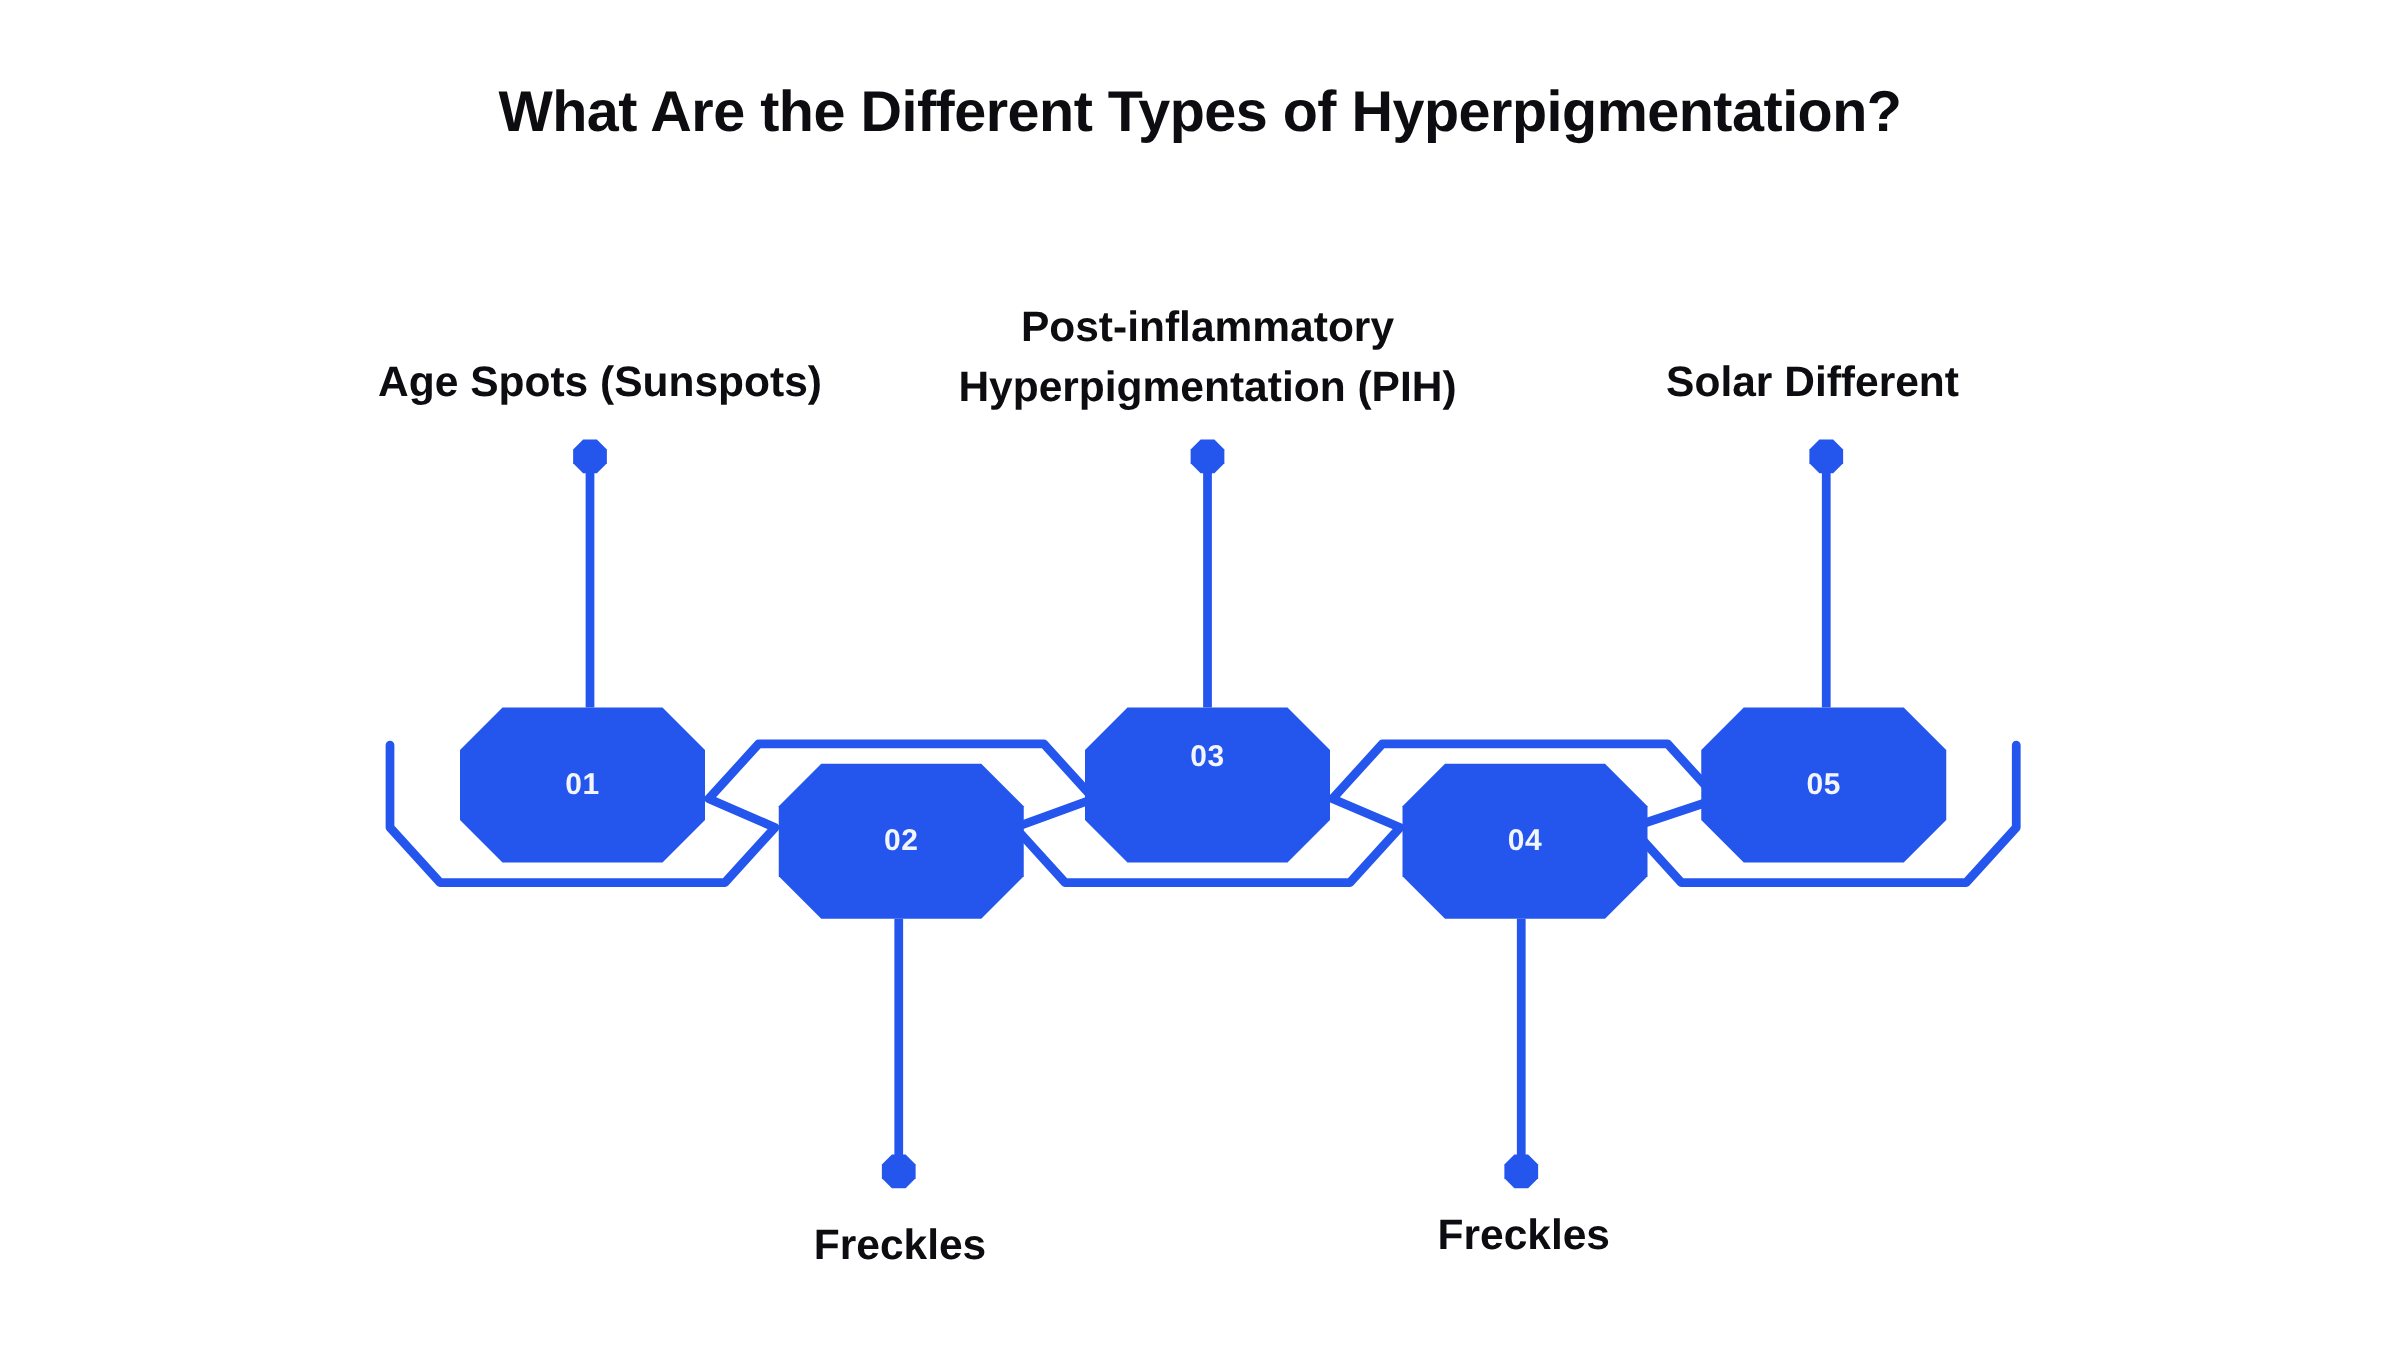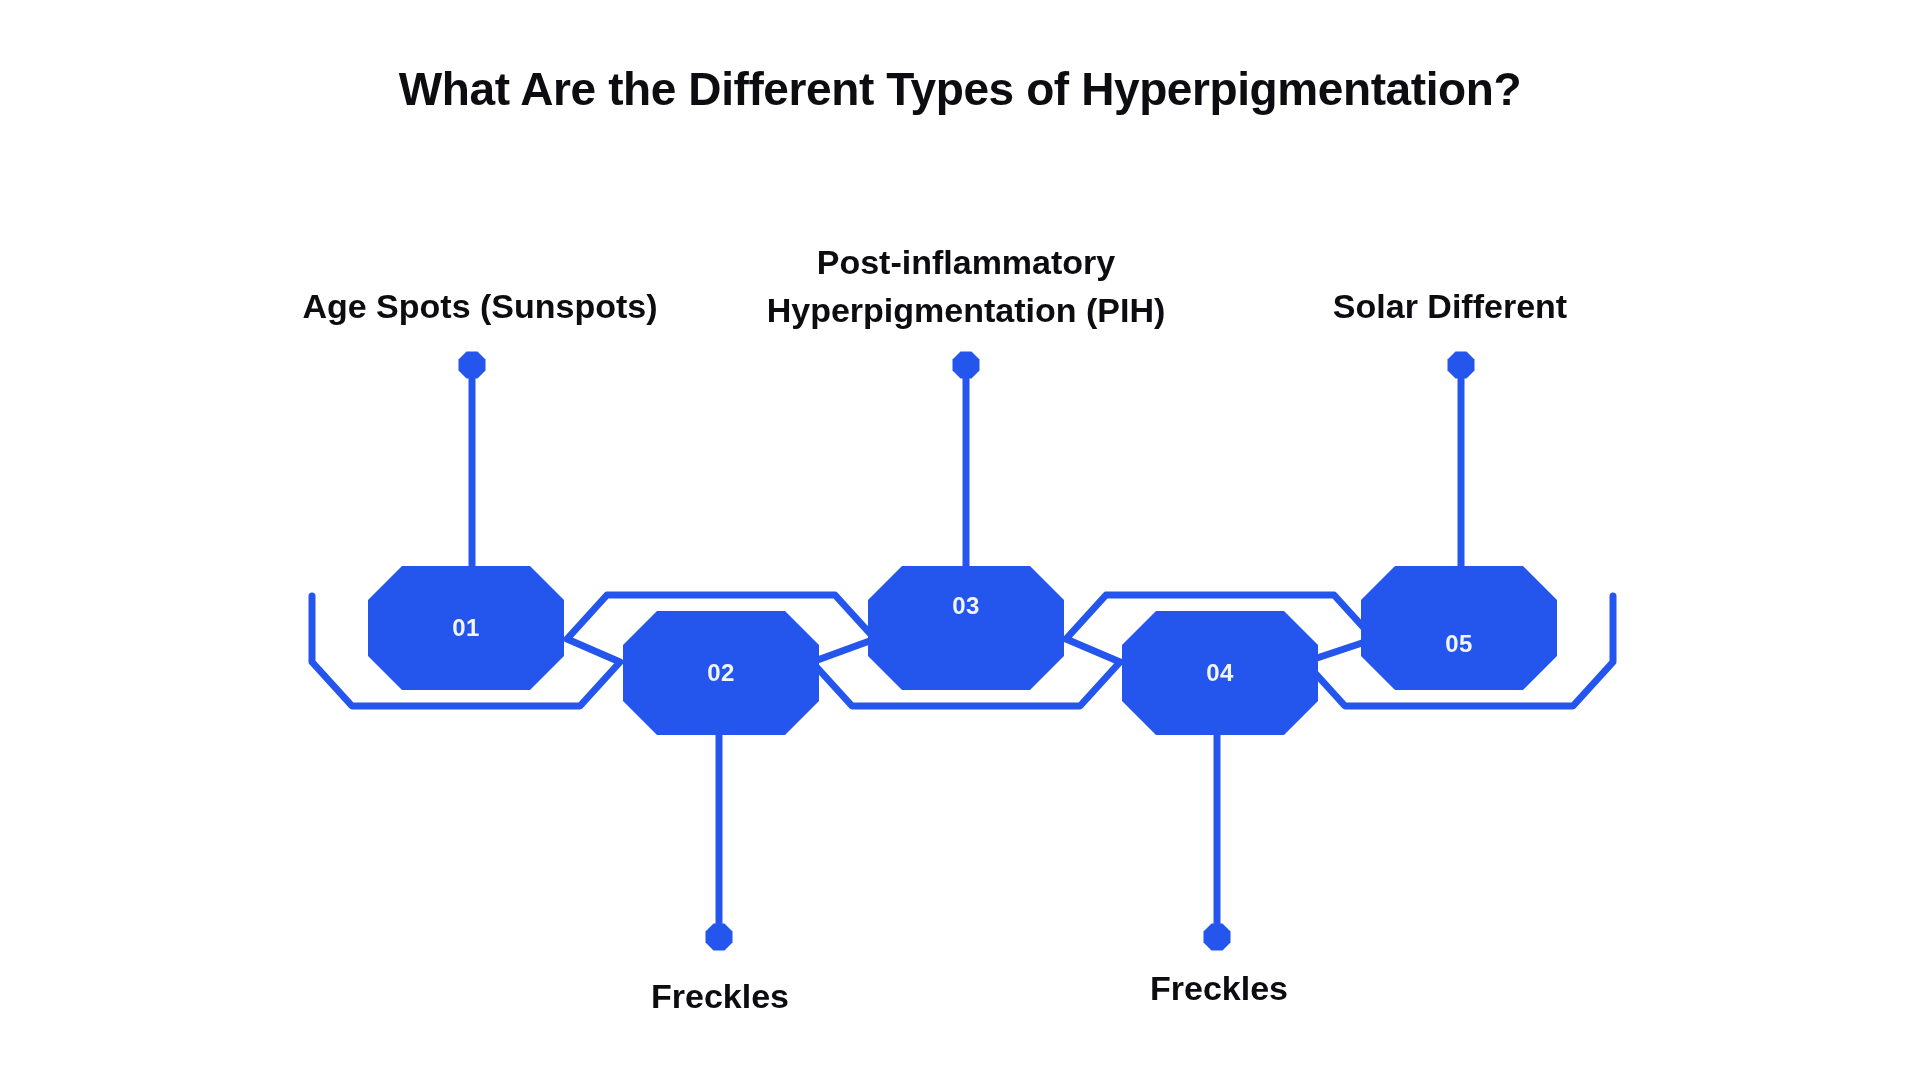--- a/index.html
+++ b/index.html
@@ -102,21 +102,21 @@
         <path d="M 1211.5 923.5 L 1222.5 923.5 L 1230.5 931.5 L 1230.5 942.5 L 1222.5 950.5 L 1211.5 950.5 L 1203.5 942.5 L 1203.5 931.5 Z" fill="#2456EE"></path>
         <path d="M 1455.5 351.5 L 1466.5 351.5 L 1474.5 359.5 L 1474.5 370.5 L 1466.5 378.5 L 1455.5 378.5 L 1447.5 370.5 L 1447.5 359.5 Z" fill="#2456EE"></path>
       </g>
   </svg>
 
   <div id="number-layer">
       <div class="badge-number" style="left: 466px; top: 628px;">01</div>
       <div class="badge-number" style="left: 721px; top: 673px;">02</div>
       <div class="badge-number" style="left: 966px; top: 606px;">03</div>
       <div class="badge-number" style="left: 1220px; top: 673px;">04</div>
-      <div class="badge-number" style="left: 1459px; top: 644px;">05</div>
+      <div class="badge-number" style="left: 1459px; top: 628px;">05</div>
     </div>
   <div id="label-layer">
       <div class="node-label" style="left: 480px; top: 282px;">
         <span class="lbl-line">Age Spots (Sunspots)</span>
       </div>
       <div class="node-label" style="left: 720px; top: 972px;">
         <span class="lbl-line">Freckles</span>
       </div>
       <div class="node-label two-line" style="left: 966px; top: 238px;">
         <span class="lbl-line">Post-inflammatory</span>

